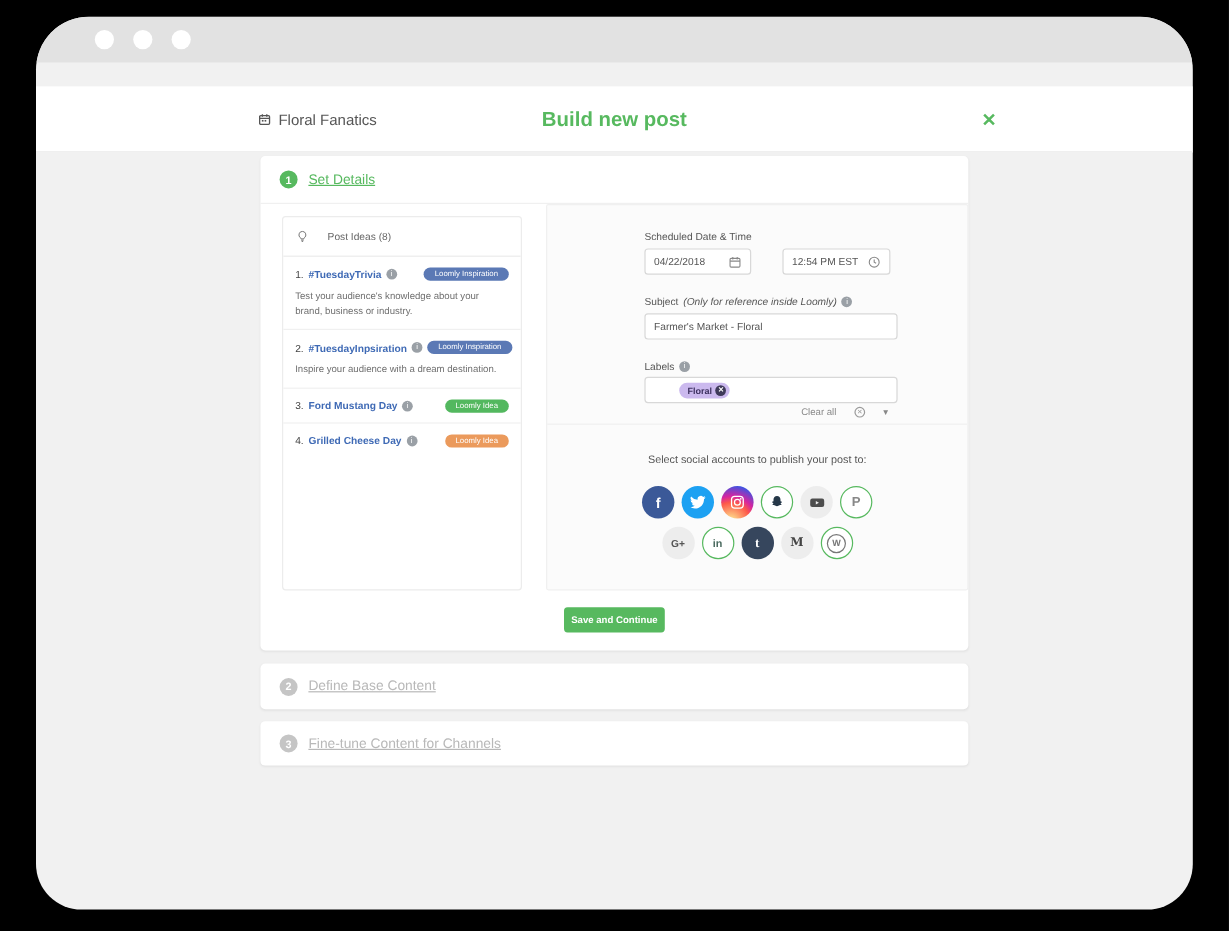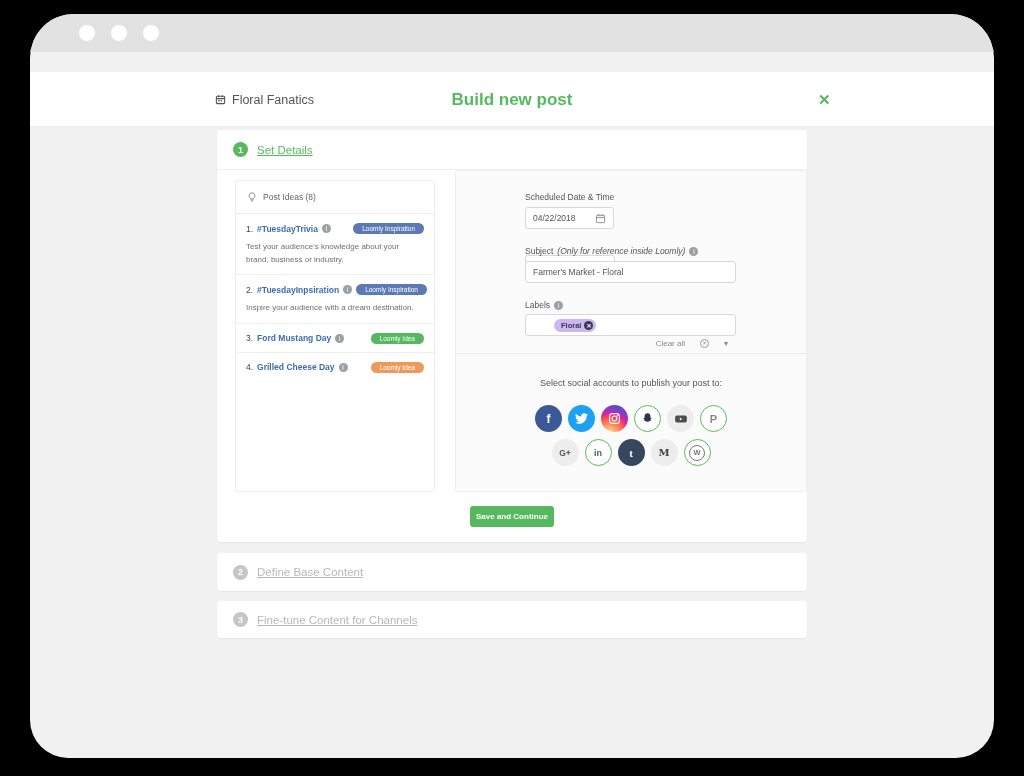--- a/index.html
+++ b/index.html
@@ -25,44 +25,44 @@
   .card3 { top:587px; height:37px; display:flex; align-items:center; padding-left:16px; gap:9px; }
 
   .card1-header { height:40px; border-bottom:1px solid #f0f0f0; display:flex; align-items:center; padding-left:16px; gap:9px; }
   .step-circle { width:15px; height:15px; border-radius:50%; background:#57b95f; color:#fff; font-size:9px; font-weight:700; display:flex; align-items:center; justify-content:center; flex:0 0 auto; }
   .step-circle.gray { background:#c5c5c5; }
   .step-title { color:#57b95f; font-size:11.5px; font-weight:500;text-decoration:underline; }
   .step-title.gray { color:#b8b8b8; }
 
   
   .ideas-panel { position:absolute; left:18px; top:50px; width:200px; height:312px; background:#fff; border:1px solid #ececec; border-radius:3px; overflow:hidden; }
-  .ideas-header { height:33px; border-bottom:1px solid #ececec; display:flex; align-items:center; gap:6px; padding-left:11px; color:#666; font-size:8.5px; }
+  .ideas-header { height:33px; border-bottom:1px solid #ececec; display:flex; align-items:center; gap:16px; padding-left:11px; color:#666; font-size:8.5px; }
   .idea-item { padding:9px 10px 8px 10px; border-bottom:1px solid #f0f0f0; }
   .idea-item:last-child { border-bottom:none; }
   .idea-top { display:flex; align-items:center; gap:4px; }
   .idea-num { color:#444; font-size:8.5px; }
   .idea-title { color:#3f6ab5; font-size:8.5px; font-weight:600; cursor:pointer; }
   .idea-badge { margin-left:auto; color:#fff; font-size:6.5px; height:11px; padding:0 9px; border-radius:7px; display:inline-flex; align-items:center; white-space:nowrap; }
   .badge-blue { background:#5b79b5; }
   .badge-green { background:#53b85f; }
   .badge-orange { background:#eb9a5c; }
   .idea-desc { margin-top:6px; color:#6f6f6f; font-size:8px; line-height:1.65; }
 
   
   .right-panel { position:absolute; left:238px; top:40px; width:352px; height:322px; background:#fbfbfb; border:1px solid #f0f0f0; border-radius:2px; }
   .rp-details { position:absolute; left:0; top:0; width:100%; height:182px; }
   .rp-social { position:absolute; left:0; top:182px; width:100%; height:140px; border-top:1px solid #efefef; }
-  .rp-content { position:absolute; left:69px; width:211px; }
+  .rp-content { position:absolute; left:81px; width:211px; }
 
   .field-label { color:#555; font-size:8.5px; display:flex; align-items:center; gap:4px; }
   .field-label .note { font-style:italic; }
   .inputbox { background:#fff; border:1px solid #d8d8d8; border-radius:3px; height:22px; display:flex; align-items:center; justify-content:space-between; padding:0 7px; color:#555; font-size:8.5px; }
 
   .sched-label { top:21px; }
-  .date-row { top:36px; display:flex; gap:26px;flex-direction:column; }
+  .date-row { top:36px; display:flex; gap:26px; }
   .date-input { width:89px; }
   .time-input { width:90px; }
   .subj-input { top:90px; width:211px; }
   .labels-input { top:143px; width:211px; justify-content:flex-start;padding-left:28px; }
 
   .chip { background:#cbb9ee; border-radius:9px; height:13px; display:inline-flex; align-items:center; gap:3px; padding:0 3px 0 7px; color:#3d3160; font-size:7.5px; font-weight:700; }
   .chip-x { width:9px; height:9px; border-radius:50%; background:#3f3a5a; color:#fff; font-size:6px; display:flex; align-items:center; justify-content:center; cursor:pointer; }
   .clear-group { margin-left:auto; display:flex; align-items:center; gap:15px; color:#888; font-size:8px;margin-top:36px; }
   .clear-x { width:9px; height:9px; border-radius:50%; border:1px solid #999; color:#999; font-size:5.5px; display:flex; align-items:center; justify-content:center; cursor:pointer; }
   .caret { color:#888; font-size:8px; cursor:pointer; }

